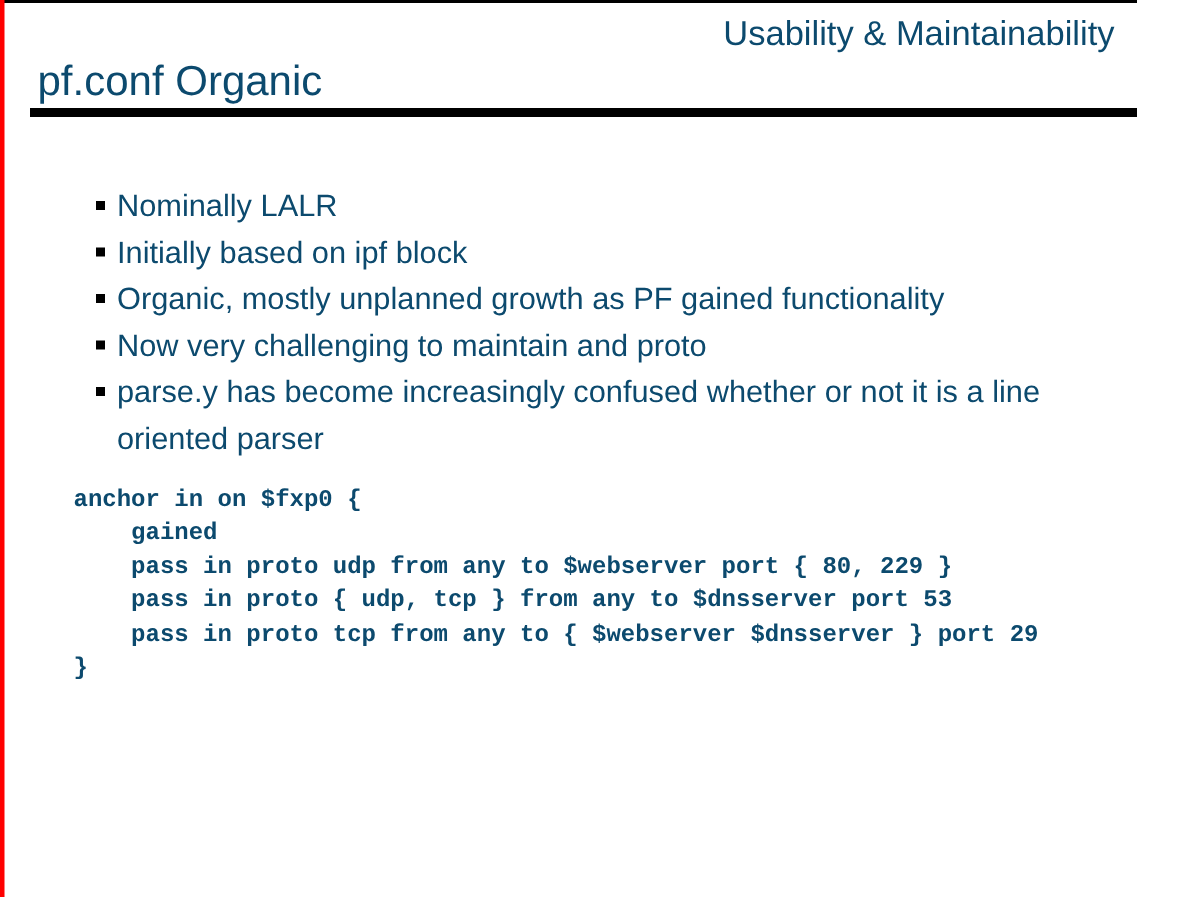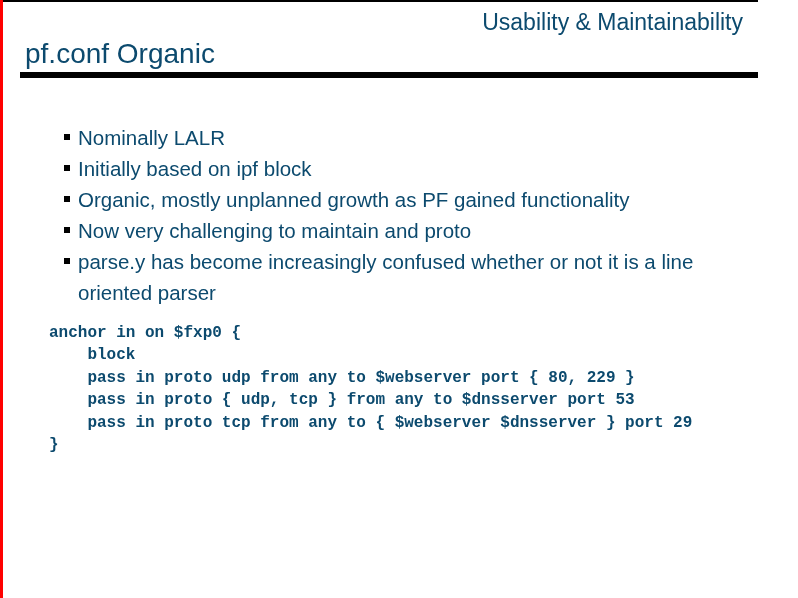--- a/index.html
+++ b/index.html
@@ -106,20 +106,20 @@
   <ul class="bullets">
     <li>Nominally LALR</li>
     <li>Initially based on ipf block</li>
     <li>Organic, mostly unplanned growth as PF gained functionality</li>
     <li>Now very challenging to maintain and proto</li>
     <li>parse.y has become increasingly confused whether or not it is a line oriented parser</li>
   </ul>
 
   <div class="code">
     <div class="code-line">anchor in on $fxp0 {</div>
-    <div class="code-line">    block</div>
+    <div class="code-line">    gained</div>
     <div class="code-line">    pass in proto udp from any to $webserver port { 80, 229 }</div>
     <div class="code-line">    pass in proto { udp, tcp } from any to $dnsserver port 53</div>
     <div class="code-line">    pass in proto tcp from any to { $webserver $dnsserver } port 29</div>
     <div class="code-line">}</div>
   </div>
 
 </div>
 
 </body></html>

